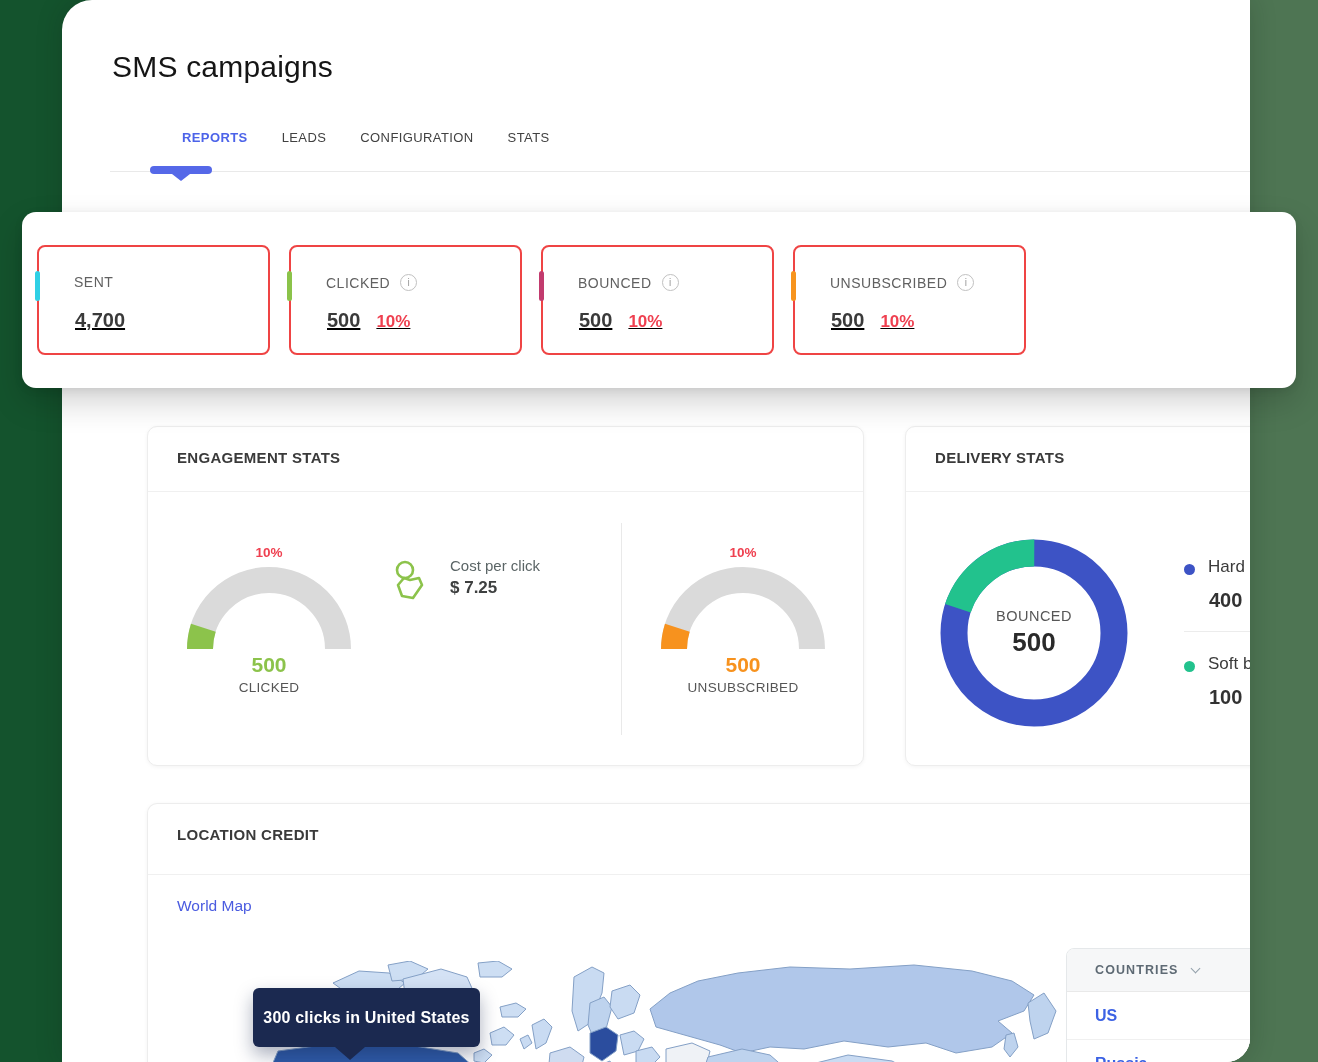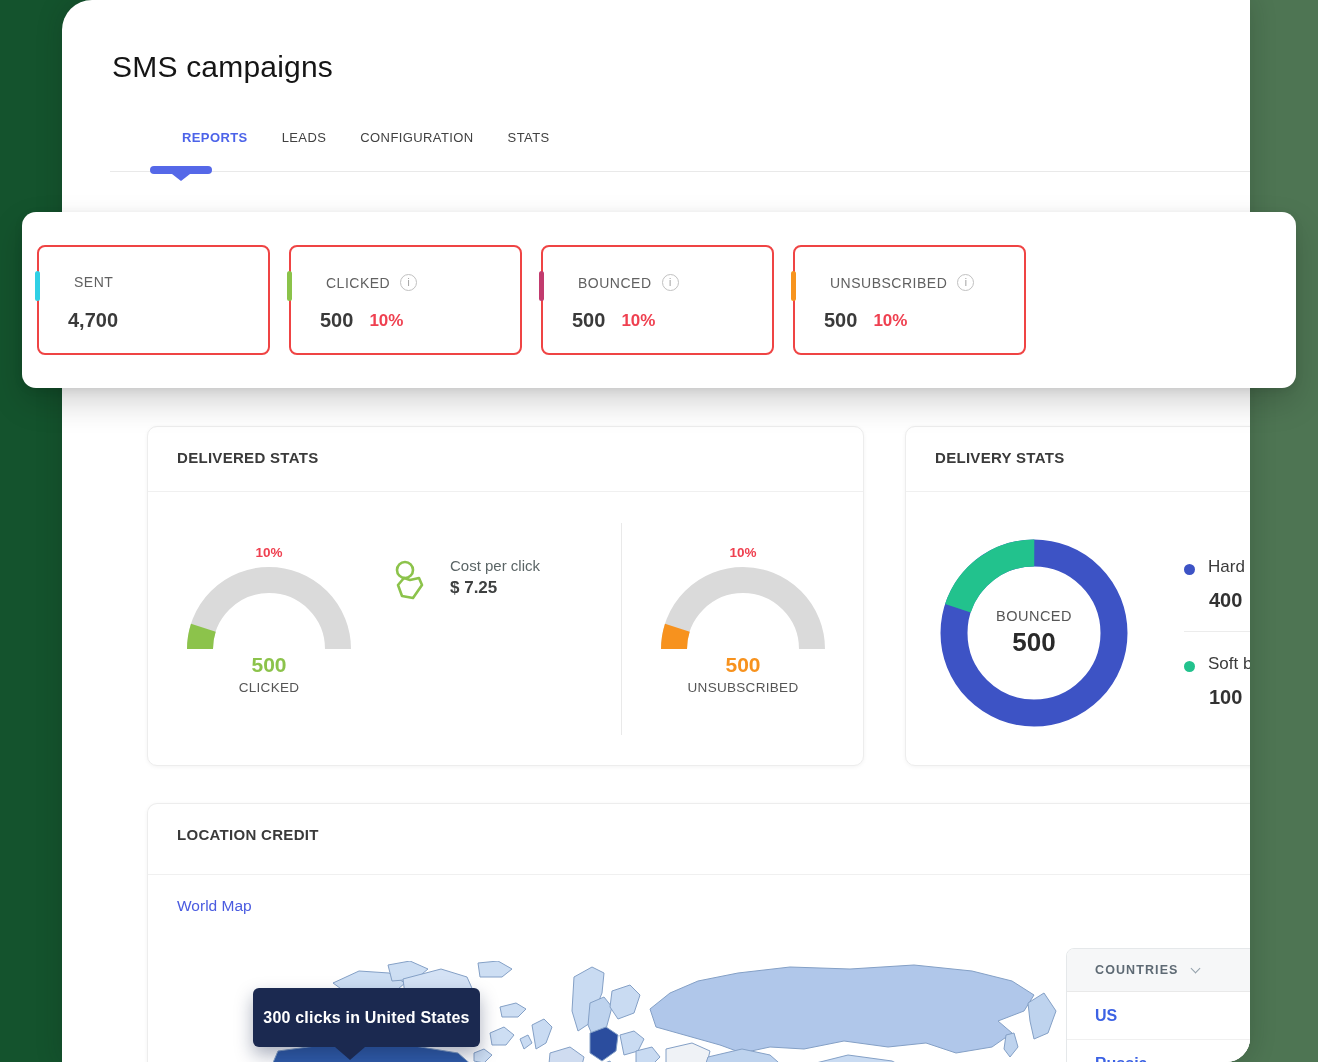--- a/index.html
+++ b/index.html
@@ -27,21 +27,21 @@
   .summary { position:absolute; left:22px; top:212px; width:1274px; height:176px; background:#fff;
              border-radius:14px; z-index:3; box-shadow:0 14px 32px rgba(0,0,0,.18), 0 2px 8px rgba(0,0,0,.08); }
   .sum-row { position:absolute; left:15px; top:33px; display:flex; gap:19px; }
   .sum-card { position:relative; width:233px; height:110px; background:#fff; border:2px solid #ef4444; border-radius:8px; }
   .accent { position:absolute; left:-4px; top:24px; width:5px; height:30px; border-radius:2.5px; background:#ccc; }
   .sum-label-row { position:absolute; left:35px; top:27px; display:flex; align-items:center; }
   .sum-label { font-size:14px; color:#616161; letter-spacing:.5px; }
   .info-icon { width:17px; height:17px; margin-left:10px; border:1px solid #c1c1c1; border-radius:50%;
                color:#9a9a9a; font-size:10px; display:flex; align-items:center; justify-content:center; cursor:pointer; }
   .info-icon::before { content:"i"; }
-  .sum-value-row { position:absolute; left:29px; top:62px; display:flex; align-items:center; }
+  .sum-value-row { position:absolute; left:36px; top:62px; display:flex; align-items:flex-end;text-decoration:underline; }
   .sum-value { font-size:20px; font-weight:700; color:#3a3a3a; }
   .sum-pct { margin-left:16px; font-size:17px; font-weight:700; }
 
   
   .card { position:absolute; background:#fff; border:1px solid #ededed; border-radius:10px;
           box-shadow:0 1px 4px rgba(0,0,0,.05); }
   .card h2 { position:absolute; left:29px; top:22px; font-size:15px; font-weight:700; color:#3a3a3a; letter-spacing:.3px; }
   .card-divider { position:absolute; left:0; right:0; top:64px; height:1px; background:#f0f0f0; }
 
   .engagement { left:85px; top:426px; width:717px; height:340px; }
@@ -107,21 +107,21 @@
     <div class="tabs">
       <div class="tab active">REPORTS</div>
       <div class="tab">LEADS</div>
       <div class="tab">CONFIGURATION</div>
       <div class="tab">STATS</div>
     </div>
     <div class="tab-line"></div>
     <div class="tab-indicator"></div>
 
     <section class="card engagement">
-      <h2>DELIVERED STATS</h2>
+      <h2>ENGAGEMENT STATS</h2>
       <div class="card-divider"></div>
 
       <div class="gauge-block gb1">
         <div class="gauge-pct">10%</div>
         <svg class="gauge" width="166" height="90" viewBox="0 0 166 90">
           <path class="gauge-bg" d="M 14 84 A 69 69 0 0 1 152 84" fill="none" stroke="#dadada" stroke-width="26"></path>
           <path class="gauge-fg" d="M 14 84 A 69 69 0 0 1 152 84" fill="none" stroke-width="26" stroke="#8cc34b" stroke-dasharray="21.676989309769574 226.76989309769573"></path>
         </svg>
         <div class="gauge-value" style="color: rgb(140, 195, 75);">500</div>
         <div class="gauge-label">CLICKED</div>

